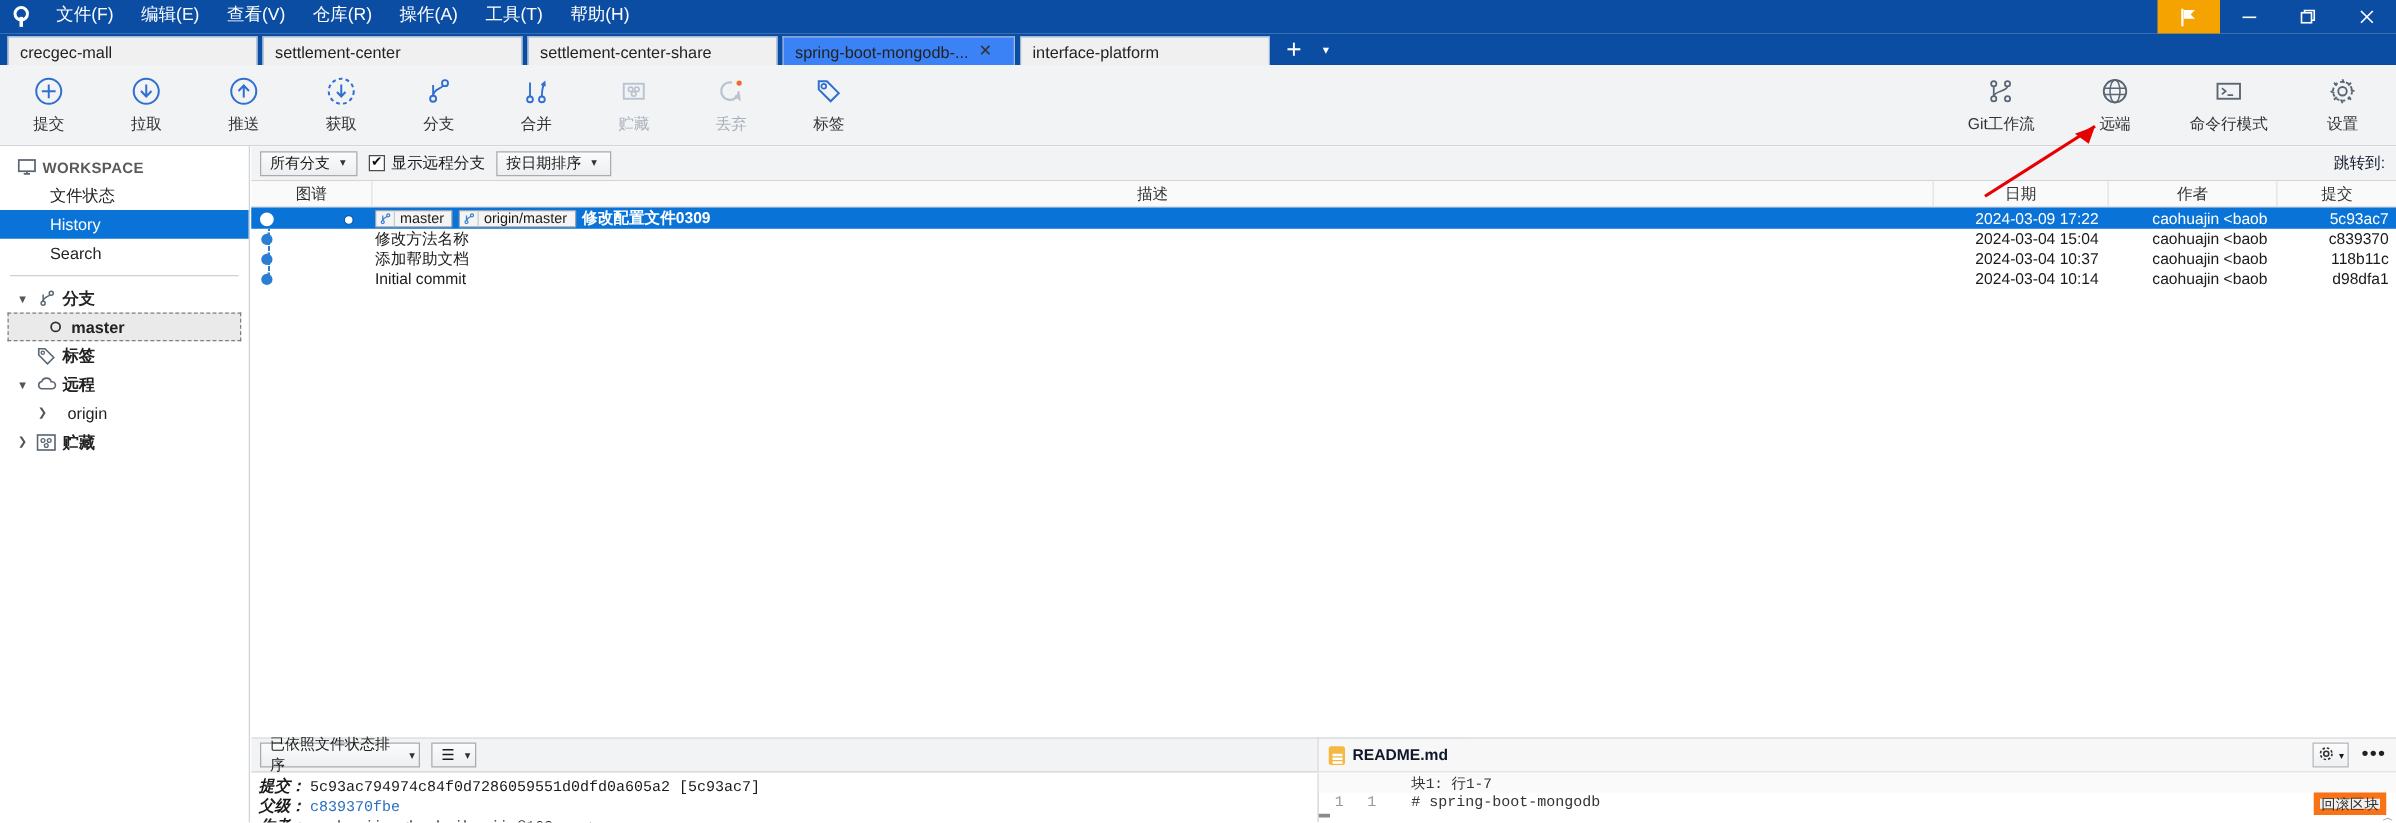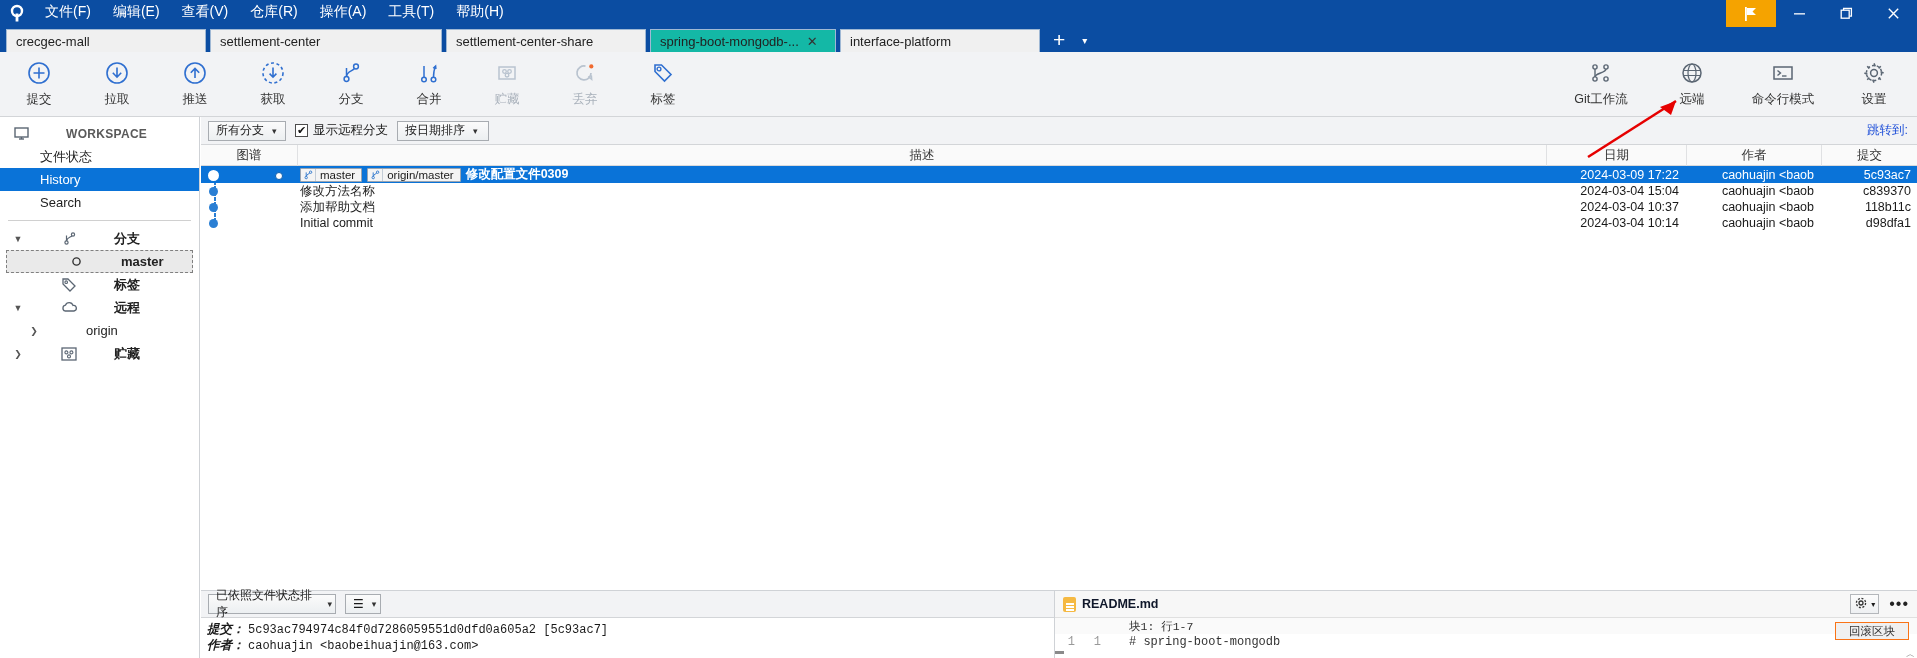--- a/index.html
+++ b/index.html
@@ -37,21 +37,21 @@
     background:#0b4da2;
     display:flex; align-items:flex-end; padding-left:6px;
   }
   .tab {
     height:23px; min-width:90px; background:#f0f0f0; color:#222;
     border:1px solid #9fb8d4; border-bottom:none;
     display:flex; align-items:center; padding:0 9px;
     font-size:13px; white-space:nowrap; margin-right:4px;
     cursor:default;
   }
-  .tab.active { background:#14b8a6; }
+  .tab.active { background:#3b82f6; }
   .tab-close { margin-left:8px; font-size:13px; color:#333; cursor:pointer; }
   #tab-add {
     color:#ffffff; font-size:21px; line-height:1; padding:0 9px 2px 9px;
     display:flex; align-items:center; height:23px; cursor:pointer;
   }
   #tab-menu {
     color:#ffffff; font-size:10px; padding:0 8px; display:flex; align-items:center; height:23px; cursor:pointer;
   }
 
   
@@ -72,21 +72,21 @@
   #toolbar-right { position:absolute; right:4px; top:0; display:flex; }
 
   
   #sidebar {
     position:absolute; left:0; top:117px; width:200px; height:541px;
     background:#ffffff; border-right:1px solid #cfd2d6;
     padding-top:5px; overflow:hidden;
   }
   .sb-row {
     display:flex; align-items:center; height:23px; padding-left:10px;
-    font-size:13px; color:#222; cursor:pointer; white-space:nowrap;gap:32px;
+    font-size:13px; color:#222; cursor:pointer; white-space:nowrap;
   }
   .sb-row.selected { background:#0a73d8; color:#ffffff; }
   .sb-row.dashed { border:1px dashed #808080; background:#eaeaea; margin:0 6px 0 6px; padding-left:4px; }
   .sb-row.group { font-weight:bold; }
   .sb-caret { width:16px; font-size:9px; color:#555; display:flex; align-items:center; justify-content:center; }
   .sb-icon { width:22px; display:flex; align-items:center; justify-content:center; }
   .sb-text { padding-left:2px; }
   .sb-indent-1 { padding-left:40px; }
   .sb-sep { height:1px; background:#d0d0d0; margin:6px 8px 6px 8px; }
   #workspace-label { color:#5a5a5a; font-weight:bold; letter-spacing:.3px; font-size:12px; }
@@ -106,21 +106,21 @@
     padding:0 3px 0 7px; font-size:12px; color:#1a1a1a; cursor:pointer;
     margin-right:9px;
   }
   .combo .arrow { margin-left:8px; font-size:9px; color:#333; }
   .chk-wrap { display:flex; align-items:center; margin-right:9px; cursor:pointer; font-size:12.5px; }
   .chk-box {
     width:13px; height:13px; border:1px solid #4c4c4c; background:#fff;
     margin-right:5px; display:flex; align-items:center; justify-content:center;
     font-size:11px; color:#111; line-height:1;
   }
-  #jump-label { position:absolute; right:9px; font-size:12.5px; color:#1d4ed8; }
+  #jump-label { position:absolute; right:9px; font-size:12.5px; color:#0f172a; }
 
   #table-head {
     height:21px; background:#fafafa; border-bottom:1px solid #d9dadc;
     display:flex; align-items:center; font-size:12.5px; color:#333; position:relative;
   }
   .th { display:flex; align-items:center; justify-content:center; height:21px; border-right:1px solid #e0e1e3; }
   #th-graph { width:97px; }
   #th-desc  { flex:1; }
   #th-date  { width:140px; }
   #th-author{ width:135px; }
@@ -196,23 +196,23 @@
     display:flex; align-items:center; padding:0 3px; cursor:pointer;
   }
   #br-dots { font-size:16px; letter-spacing:1px; color:#222; cursor:pointer; line-height:10px; }
   #br-body { position:relative; font-size:11.5px; color:#333; }
   .hunk-row { display:flex; align-items:center; height:16px; background:#fafafa; }
   .ln { width:26px; text-align:right; padding-right:6px; color:#999; }
   .hunk-label { padding-left:22px; color:#333; font-size:11.5px; }
   .code-row { display:flex; align-items:center; height:15px; }
   .code-txt { padding-left:22px; }
   #rollback-btn {
-    position:absolute; right:8px; top:4px; height:18px;
-    border:1px solid #f97316; background:#f0f0f0; font-size:11.5px;
-    display:flex; align-items:center; padding:0 13px; cursor:pointer;
+    position:absolute; right:8px; top:16px; height:18px;
+    border:5px solid #f97316; background:#f0f0f0; font-size:11.5px;
+    display:flex; align-items:center; padding:0 1px; cursor:pointer;
   }
   #br-scroll-up { position:absolute; right:2px; top:30px; font-size:9px; color:#888; }
   .hsplit-grip { position:absolute; left:0; top:33px; width:9px; height:3px; background:#8a8a8a; }
 
   
   #annot-arrow { position:absolute; left:1580px; top:95px; pointer-events:none; }
 </style>
 </head>
 <body>
 
@@ -254,21 +254,21 @@
         <path d="M1.8 1.8 L11.2 11.2 M11.2 1.8 L1.8 11.2" stroke="#fff" stroke-width="1.4"></path>
       </svg>
     </div>
   </div>
 </div>
 
 <div id="tabbar">
   <div class="tab" style="width:200px">
     <span>crecgec-mall</span>
   </div>
-  <div class="tab" style="width:232px">
+  <div class="tab" style="width:208px">
     <span>settlement-center</span>
   </div>
   <div class="tab" style="width:200px">
     <span>settlement-center-share</span>
   </div>
   <div class="tab active" style="width:186px">
     <span>spring-boot-mongodb-...</span>
     <span class="tab-close">✕</span>
   </div>
   <div class="tab" style="width:200px">
@@ -628,20 +628,24 @@
         <path d="M9 9 L13 13" stroke="#444" stroke-width="1.4"></path>
       </svg>
     </span>
   </div>
   <div id="bl-body">
     <div>
       <span class="bl-key">提交：</span>
       <span class="mono">5c93ac794974c84f0d7286059551d0dfd0a605a2 [5c93ac7]</span>
     </div>
     <div>
+      <span class="bl-key">父级：</span>
+      <span class="mono bl-link">c839370fbe</span>
+    </div>
+    <div>
       <span class="bl-key">作者：</span>
       <span class="mono">caohuajin &lt;baobeihuajin@163.com&gt;</span>
     </div>
   </div>
 </div>
 
 <div id="bottom-right">
   <div id="br-header">
     <span id="br-file-ic">
         <i></i>

